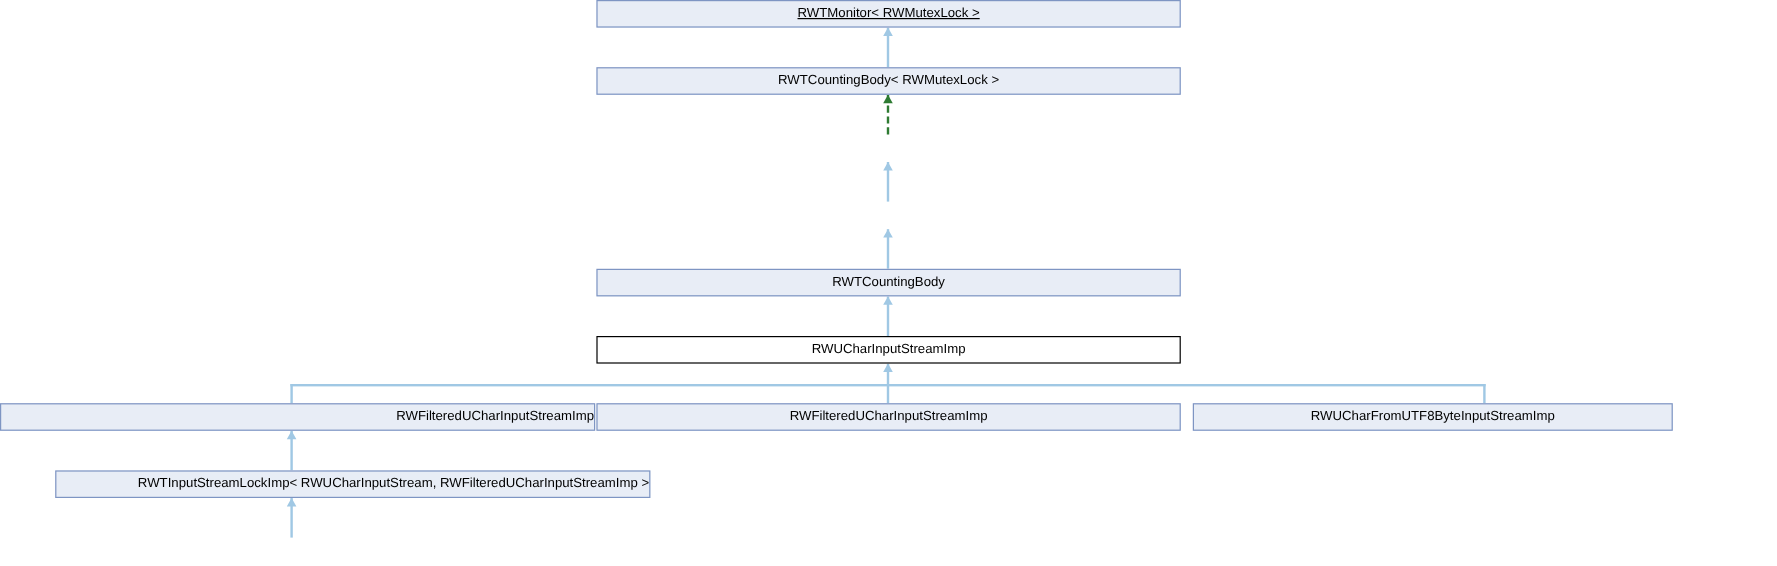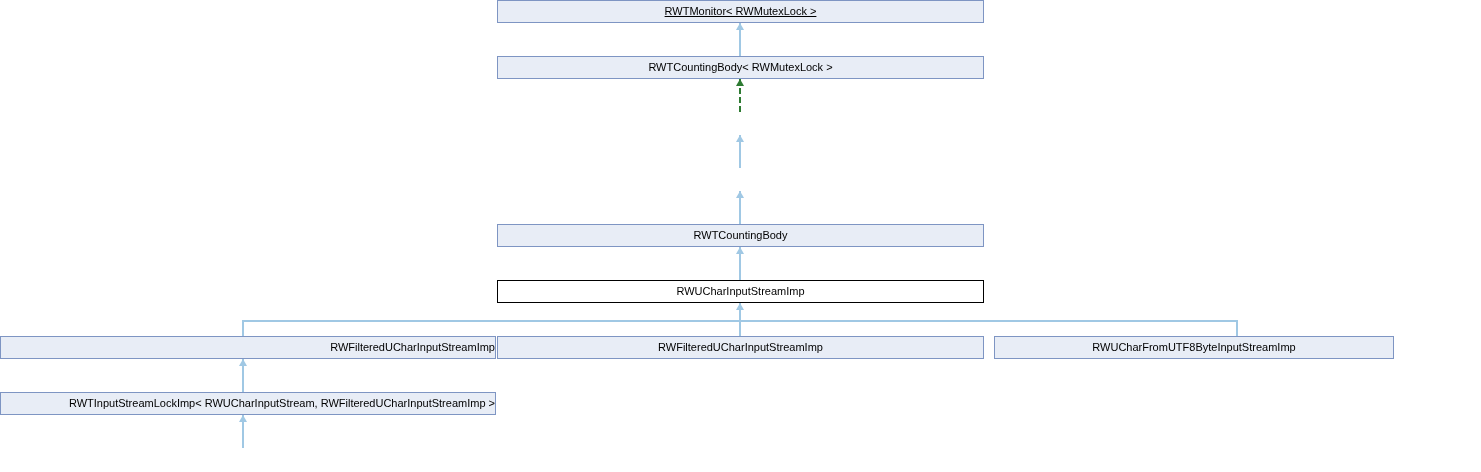--- a/index.html
+++ b/index.html
@@ -39,21 +39,21 @@
     cursor: default;
   }
   
   .c-mid   { left: 497px; width: 487px; }
   
   .c-left  { left: 0px;   width: 496px; text-align: right; }
   .c-right { left: 994px; width: 400px; }
   
   .r0 { top: 0px; text-decoration: underline; }   .r1 { top: 56px; }  .r2 { top: 112px; }
   .r3 { top: 168px; } .r4 { top: 224px; } .r5 { top: 280px; }
-  .r6 { top: 336px; } .r7 { top: 392px; } .r8 { top: 448px; }
+  .r6 { top: 336px; } .r7 { top: 392px; margin-left: 46px; } .r8 { top: 448px; }
 
   .vline {
     position: absolute;
     width: 2px;
     background: var(--inheritance-edge);
   }
   .vline.dashed {
     width: 0;
     background: none;
     border-left: 2px dashed var(--template-edge);

